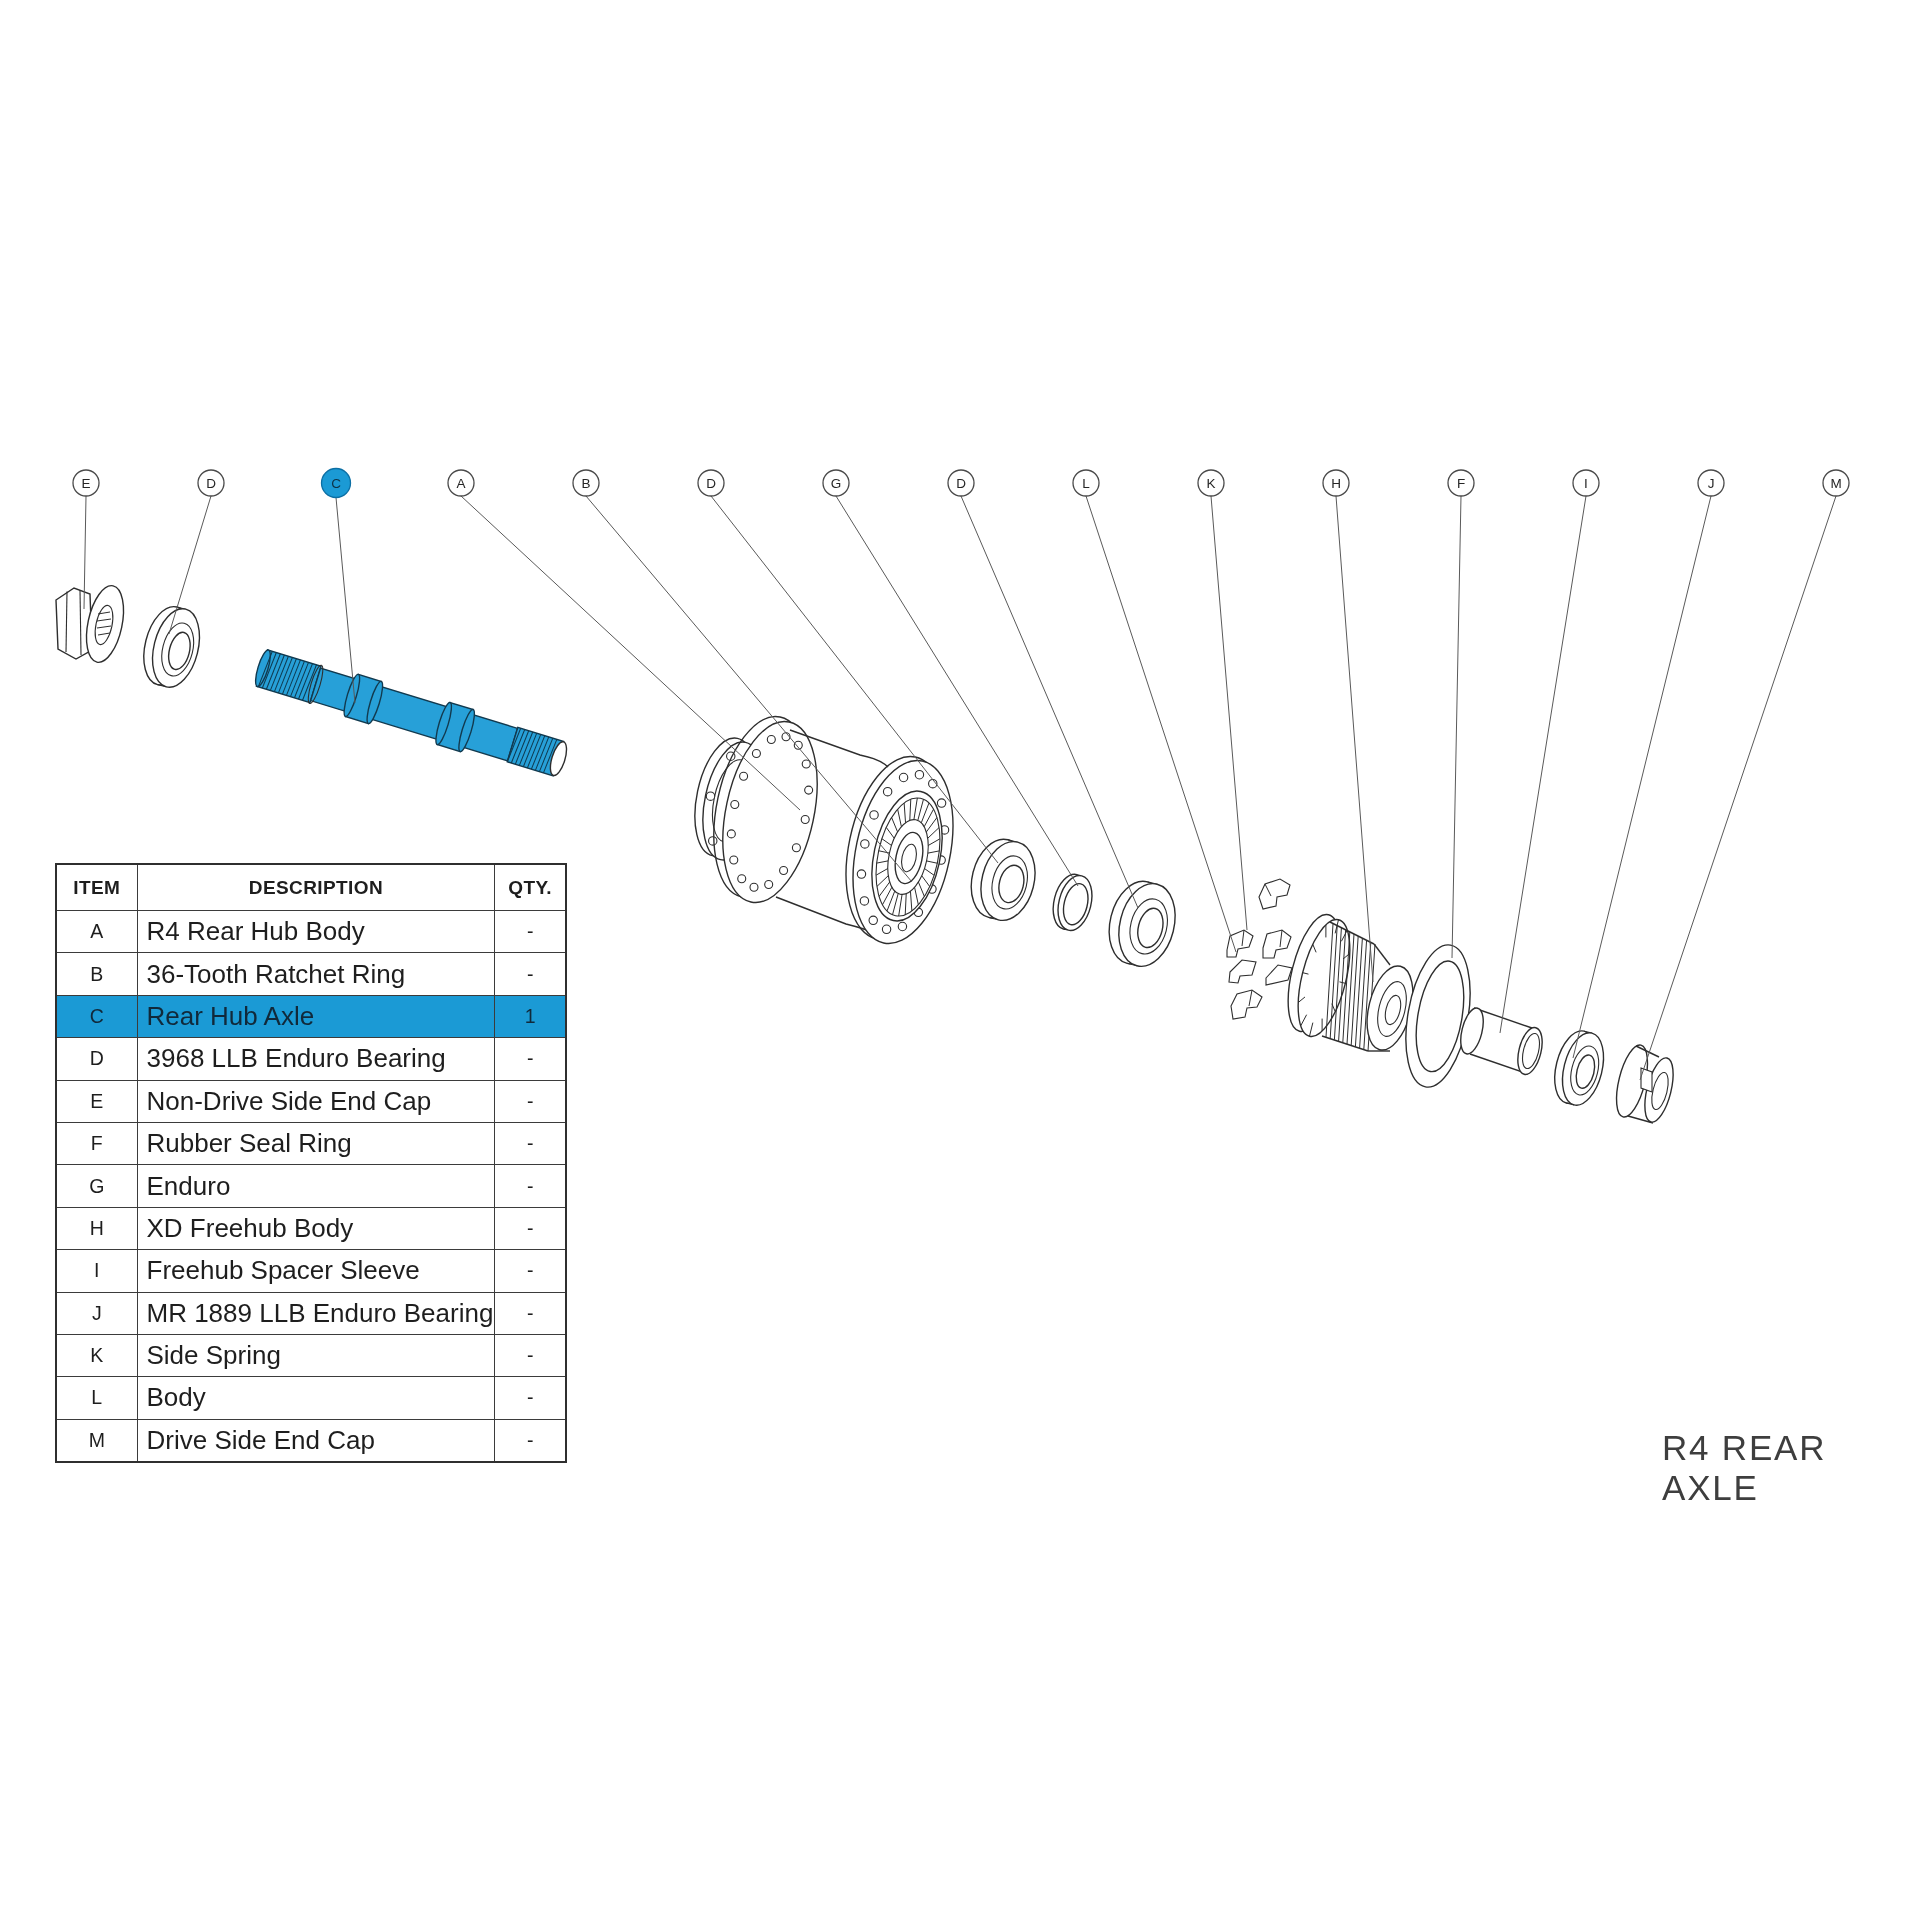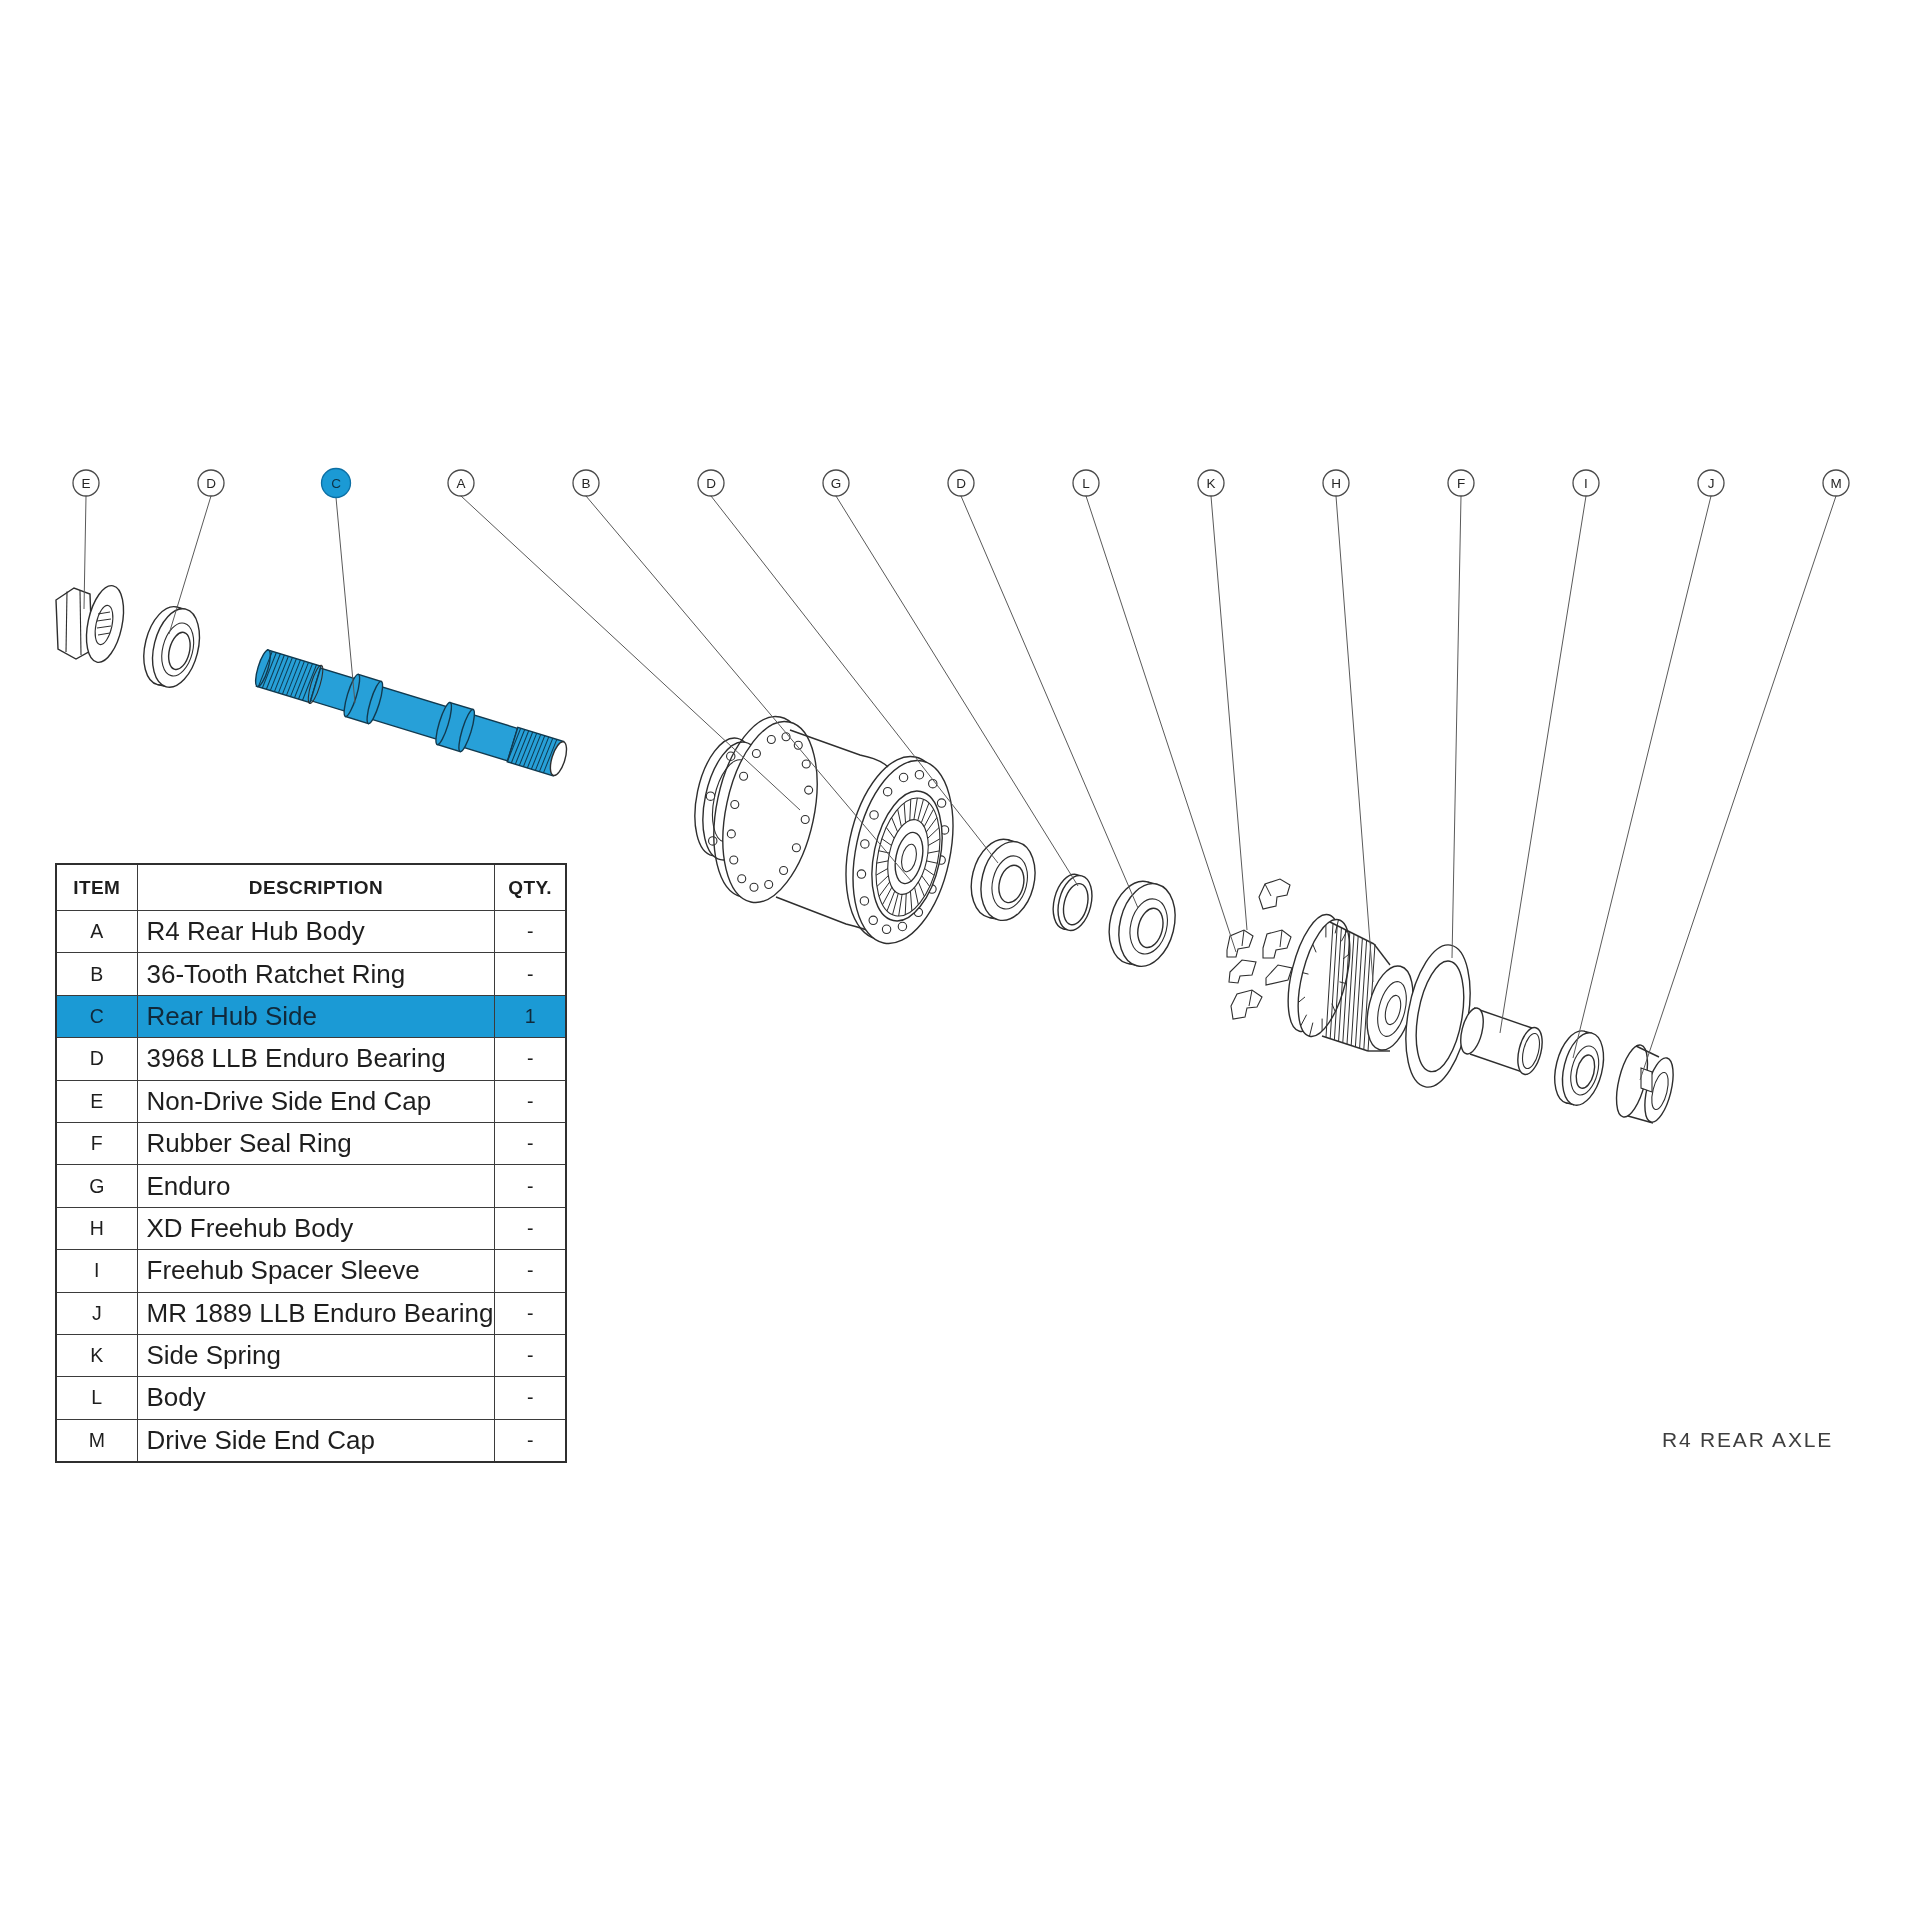--- a/index.html
+++ b/index.html
@@ -30,21 +30,21 @@
     border:1.4px solid #3b3b3b;color:#1e1e1e;white-space:nowrap;overflow:visible;
   }
   table.parts th{height:43px;font-size:19px;font-weight:bold;text-align:center;letter-spacing:.4px;}
   table.parts tbody tr{height:42.4px;}
   td.c-item{ text-align:center;font-size:19.5px; }
   td.c-desc{ text-align:left;padding-left:9px;font-size:26px; }
   td.c-qty{ text-align:center;font-size:19.5px; }
   tr.hl td{ background:var(--hl); color:#11293a; }
   
   .drawing-title{
-    position:absolute;left:1662px;top:1428px;font-size:21px;letter-spacing:1.8px;
+    position:absolute;left:1662px;top:1428px;font-size:35px;letter-spacing:1.8px;
     color:#3e3e3e;font-weight:400;
   }
 </style>
 </head>
 <body>
 
 <div class="canvas" style="--hl: #1b9ad5; --axle: #27a0d8;">
 
   <svg class="diagram" width="1910" height="1910" viewBox="0 0 1910 1910">
 
@@ -390,21 +390,21 @@
           <td class="c-desc">R4 Rear Hub Body</td>
           <td class="c-qty">-</td>
         </tr>
         <tr>
           <td class="c-item">B</td>
           <td class="c-desc">36-Tooth Ratchet Ring</td>
           <td class="c-qty">-</td>
         </tr>
         <tr class="hl">
           <td class="c-item">C</td>
-          <td class="c-desc">Rear Hub Side</td>
+          <td class="c-desc">Rear Hub Axle</td>
           <td class="c-qty">1</td>
         </tr>
         <tr>
           <td class="c-item">D</td>
           <td class="c-desc">3968 LLB Enduro Bearing</td>
           <td class="c-qty">-</td>
         </tr>
         <tr>
           <td class="c-item">E</td>
           <td class="c-desc">Non-Drive Side End Cap</td>

